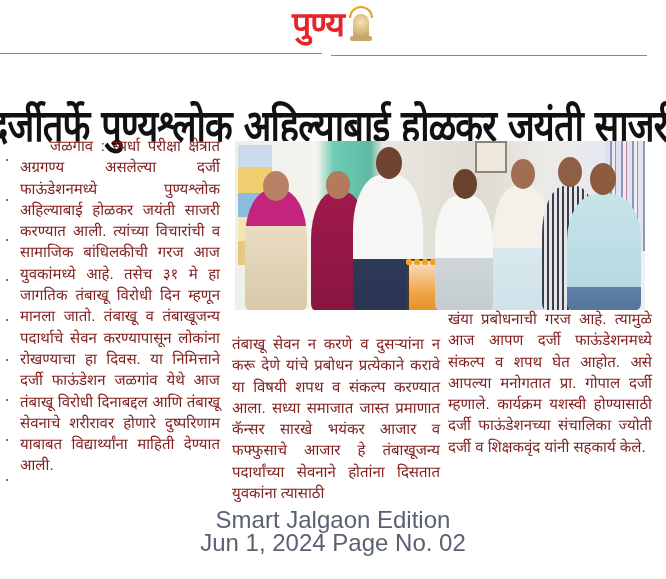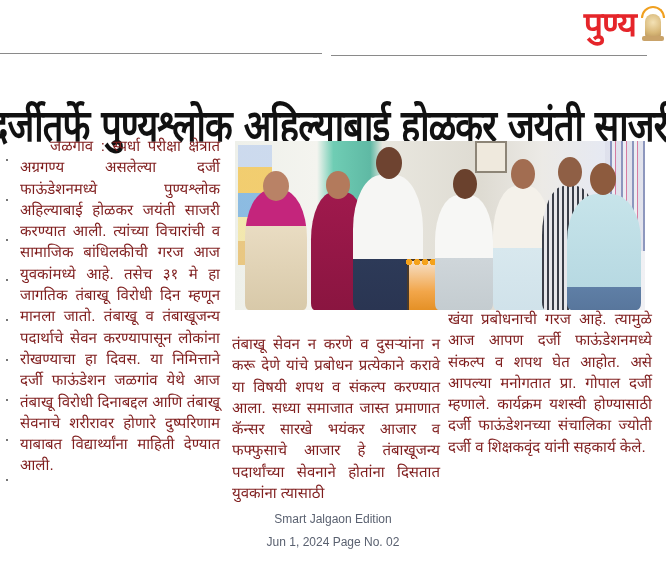--- a/index.html
+++ b/index.html
@@ -2,21 +2,21 @@
 <html><head>
   <meta charset="utf-8">
   <style>
     html, body { margin:0; padding:0; }
     body {
       width:666px; height:579px; background:#ffffff; position:relative; overflow:hidden;
       font-family:"DejaVu Sans", sans-serif; color:#1a1a1a;
     }
     .masthead {
       position:absolute; left:0; top:0; width:666px; height:48px;
-      display:flex; justify-content:flex-end; align-items:center;
+      display:flex; justify-content:center; align-items:center;
     }
     .logo {
       display:flex; align-items:center; gap:4px;
       font-family:"DejaVu Sans", sans-serif; font-weight:bold; font-size:34px;
       color:#e5252a; letter-spacing:-1px; line-height:1;
     }
     .logo-idol {
       width:26px; height:36px; position:relative; display:inline-block;
     }
     .logo-idol .arch {
@@ -68,21 +68,21 @@
     .photo .frame-top { position:absolute; left:240px; top:0; width:28px; height:28px; border:2px solid #8d8577; background:#efe9dd; }
     .person { position:absolute; bottom:0; border-radius:40% 40% 6% 6%; }
     .head { position:absolute; border-radius:50%; background:#8a5a3c; }
     .portrait { position:absolute; left:172px; top:118px; width:38px; height:51px;
       border:2px solid #4a3a2a; background:linear-gradient(180deg,#f6e0c8 0%, #f2a64a 60%, #e38e22 100%); }
     .portrait::before { content:""; position:absolute; left:-4px; top:-4px; width:44px; height:10px;
       background:radial-gradient(circle, #f5a21a 3px, transparent 3.5px); background-size:8px 10px; }
 
     .footer {
       position:absolute; left:0; top:508px; width:666px; text-align:center;
-      font-family:"Liberation Sans", sans-serif; font-size:12px; line-height:23px; color:#5a6170;
+      font-family:"Liberation Sans", sans-serif; font-size:24px; line-height:23px; color:#5a6170;
     }
     .footer div { margin:0; }
   </style>
 </head>
 <body>
 
 <div class="masthead">
   <div class="logo">
     <span>पुण्य</span>
     <span class="logo-idol">

